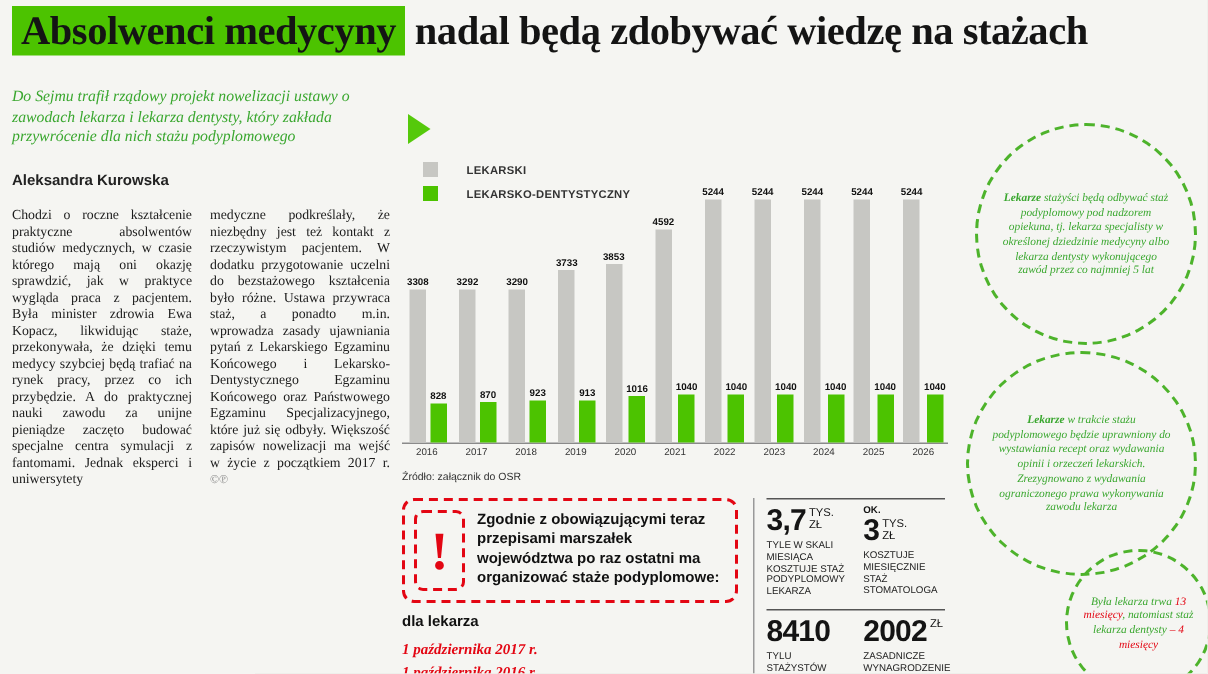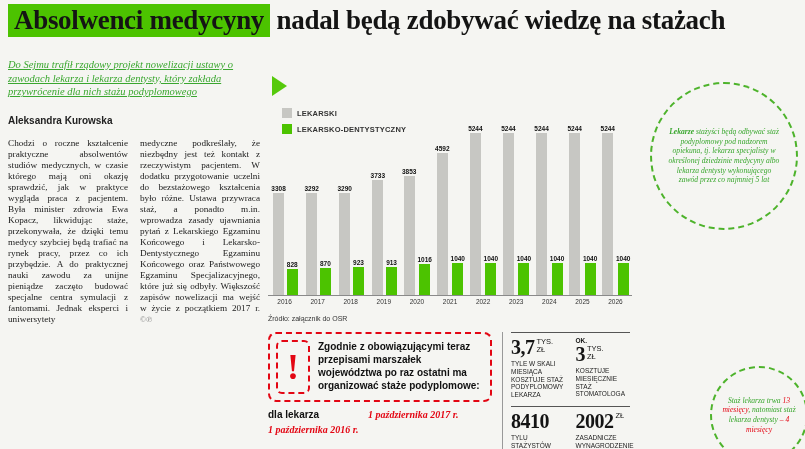--- a/index.html
+++ b/index.html
@@ -21,21 +21,21 @@
   .headline{
     position:absolute;left:8px;top:5px;width:792px;
     font-family:"Liberation Serif",serif;font-weight:700;font-size:27px;
     letter-spacing:-0.3px;white-space:nowrap;
   }
   .hl-green{background:var(--green-bright);padding:1px 6px 2px 6px;}
   
   .left{position:absolute;left:8px;top:58px;width:252px;}
   .lead{
     font-family:"Liberation Serif",serif;font-style:italic;font-size:10.5px;
-    line-height:1.3;color:var(--green-text);width:236px;text-decoration:underline;
+    line-height:1.3;color:var(--green-text);width:236px;
   }
   .author{margin-top:16px;font-size:10px;font-weight:700;color:#222;}
   .body-cols{display:flex;gap:12px;margin-top:12px;}
   .body-col{
     width:120px;font-family:"Liberation Serif",serif;font-size:9.2px;
     line-height:1.2;text-align:justify;color:#1b1b1b;
   }
   .endmarks{color:#8a8a8a;font-size:8px;}
   
   .center{position:absolute;left:268px;top:76px;width:364px;}
@@ -44,21 +44,21 @@
     background:linear-gradient(90deg,var(--green-dark),#55c90b);
     color:#fff;font-size:9px;font-weight:700;letter-spacing:.4px;
     padding:5px 12px 5px 10px;white-space:nowrap;
   }
   .banner-arrow{
     width:0;height:0;margin-left:4px;
     border-top:10px solid transparent;border-bottom:10px solid transparent;
     border-left:15px solid #55c90b;
   }
   .legend{position:absolute;left:14px;top:32px;}
-  .legend-item{display:flex;align-items:center;gap:5px;margin-bottom:6px;}
+  .legend-item{display:flex;align-items:center;gap:19px;margin-bottom:6px;}
   .legend-swatch{width:10px;height:10px;display:inline-block;}
   .legend-label{font-size:7.5px;font-weight:700;color:#333;letter-spacing:.2px;}
   .plot{
     display:flex;align-items:flex-end;height:170px;margin-top:30px;
     border-bottom:1px solid #8a8a8a;
   }
   .bar-group{flex:1;display:flex;justify-content:center;align-items:flex-end;gap:1px;}
   .bcol{display:flex;flex-direction:column;align-items:center;justify-content:flex-end;}
   .bval{font-size:6.5px;font-weight:700;color:#111;white-space:nowrap;margin-bottom:1px;}
   .bar{width:11px;}
@@ -72,34 +72,34 @@
     border:2px dashed var(--red);border-radius:8px;padding:6px;
     display:flex;gap:8px;align-items:flex-start;
   }
   .alert-icon{
     border:2px dashed var(--red);border-radius:6px;min-width:34px;height:54px;
     display:flex;align-items:center;justify-content:center;color:var(--red);
     font-family:"Liberation Serif",serif;font-weight:700;font-size:36px;line-height:1;
   }
   .alert-text{font-weight:700;font-size:10px;line-height:1.3;color:#111;}
   .alert-rows{margin-top:7px;}
-  .alert-row{display:flex;gap:8px;align-items:baseline;margin-top:4px;}
+  .alert-row{display:flex;gap:8px;align-items:baseline;margin-top:4px;flex-direction:column;}
   .alert-row .lbl{font-weight:700;font-size:10px;width:92px;color:#111;}
   .alert-row .date{
     color:var(--red);font-family:"Liberation Serif",serif;font-style:italic;
     font-weight:700;font-size:10px;white-space:nowrap;
   }
   .stats{
     margin-left:10px;width:128px;border-left:1px solid #999;padding-left:8px;
   }
   .stat-grid{display:flex;gap:10px;border-top:1px solid #555;padding-top:4px;}
   .stat-grid + .stat-grid{margin-top:7px;}
   .stat{flex:1;min-width:0;}
   .val-row{display:flex;align-items:flex-start;gap:2px;}
-  .big{font-size:20px;font-weight:700;letter-spacing:-0.5px;line-height:1;font-family:Liberation Serif, serif;}
+  .big{font-size:20px;font-weight:700;letter-spacing:-0.5px;line-height:1;}
   .unit{font-size:7.5px;font-weight:400;line-height:1.05;max-width:26px;margin-top:1px;}
   .prefix{font-size:6.5px;font-weight:700;display:block;}
   .desc{font-size:6.5px;line-height:1.2;margin-top:3px;color:#222;}
   
   .right{position:absolute;left:640px;top:76px;width:165px;height:391px;text-decoration:underline;}
   .circle{
     position:absolute;border:2px dashed var(--green-border);border-radius:50%;
     display:flex;align-items:center;justify-content:center;text-align:center;
     font-family:"Liberation Serif",serif;font-style:italic;color:var(--green-text);
     padding:15px;font-size:7.6px;line-height:1.28;
@@ -322,19 +322,22 @@
         </div>
 
       </div>
     </div>
   </div>
 
   <div class="right">
     <div class="circle c1">
       <span><span class="lead-word">Lekarze</span><span> stażyści będą odbywać staż podyplomowy pod nadzorem opiekuna, tj. lekarza specjalisty w określonej dziedzinie medycyny albo lekarza dentysty wykonującego zawód przez co najmniej 5 lat</span></span>
     </div>
+    <div class="circle c2">
+      <span><span class="lead-word">Lekarze</span><span> w trakcie stażu podyplomowego będzie uprawniony do wystawiania recept oraz wydawania opinii i orzeczeń lekarskich. Zrezygnowano z wydawania ograniczonego prawa wykonywania zawodu lekarza</span></span>
+    </div>
     <div class="circle c3">
-      <span><span>Staż lekarza trwa </span><span class="hl-red">13 miesięcy</span><span>, natomiast staż lekarza dentysty </span><span class="hl-red">– 4 miesięcy</span></span>
+      <span><span>Była lekarza trwa </span><span class="hl-red">13 miesięcy</span><span>, natomiast staż lekarza dentysty </span><span class="hl-red">– 4 miesięcy</span></span>
     </div>
     <div class="byline">RM</div>
   </div>
 
 </div>
 
 </body></html>

